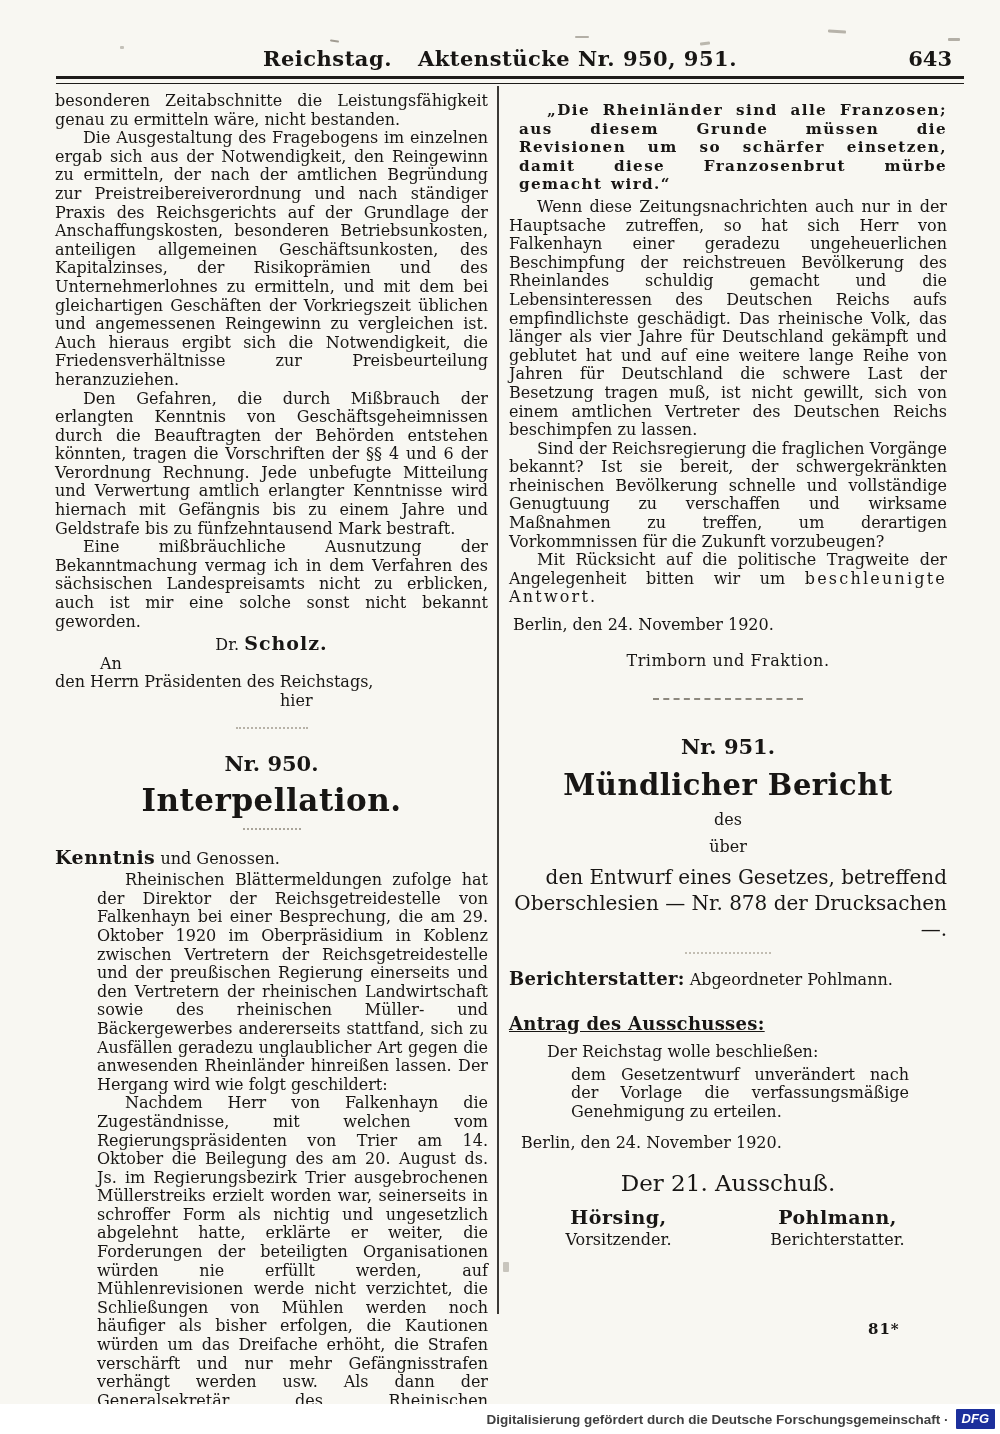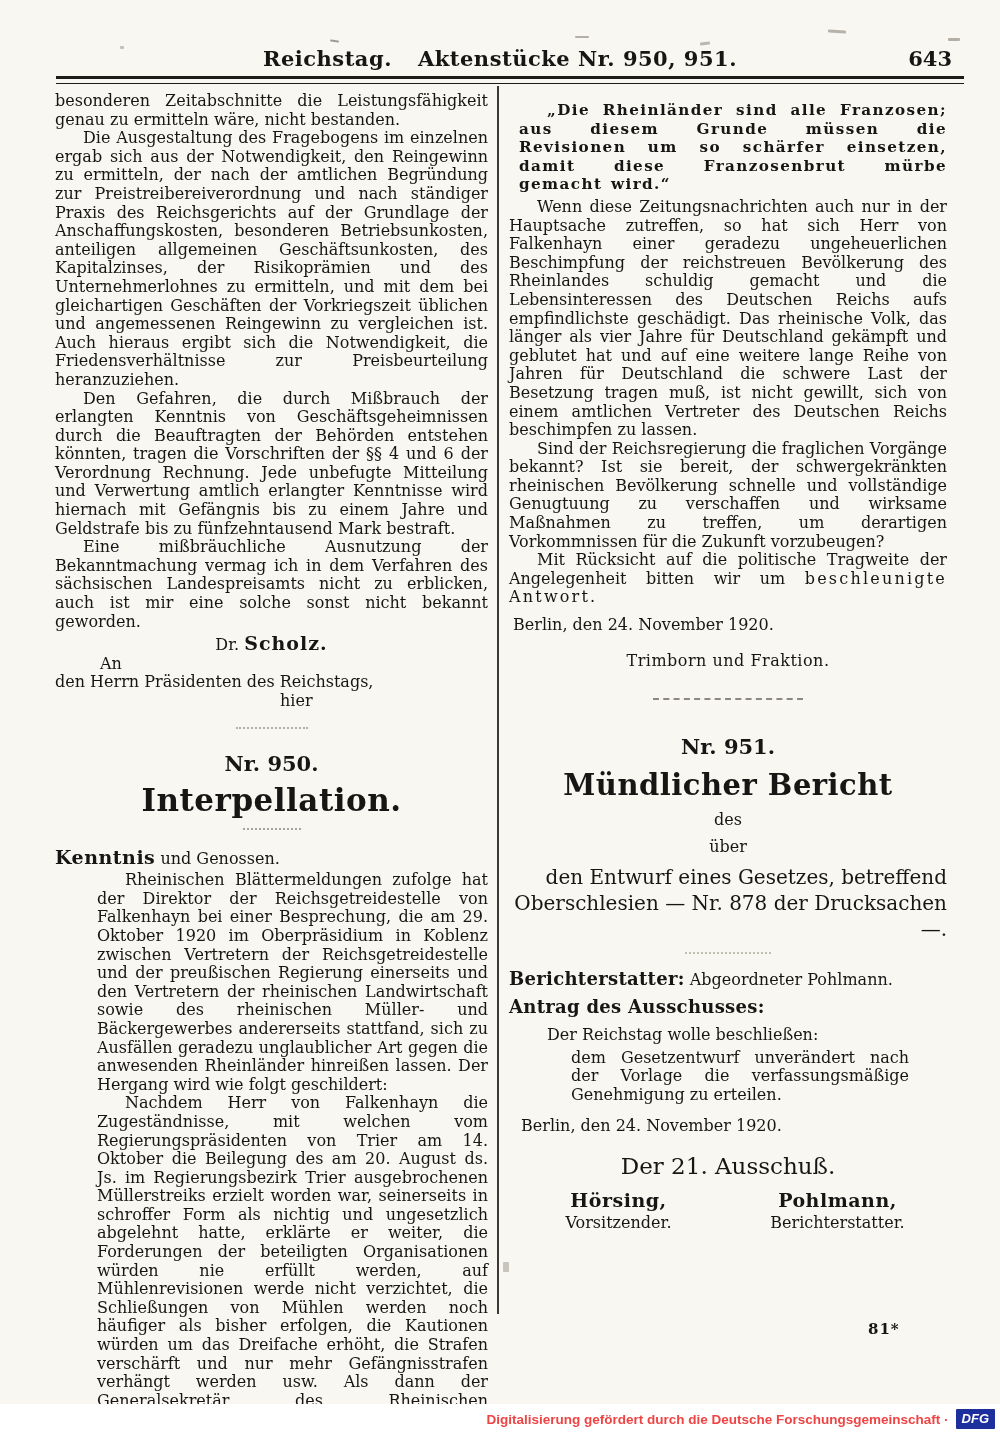--- a/index.html
+++ b/index.html
@@ -49,35 +49,35 @@
 
   .h-bericht{font-size:29px;font-weight:bold;text-align:center;text-indent:0;line-height:36px;margin-top:10px;letter-spacing:.5px;}
   .h-des{font-size:16px;text-align:center;text-indent:0;margin-top:8px;}
   .h-ausschuss{font-size:25px;font-weight:bold;text-align:center;text-indent:0;line-height:30px;margin-top:7px;}
   .h-ueber{font-size:16px;text-align:center;text-indent:0;margin-top:9px;}
   .h-subject{font-size:20px;text-align:right;text-indent:0;line-height:26px;margin-top:7px;}
   .doc951-number{margin-top:38px;}
 
   .rapporteur{text-indent:0;margin-top:13px;line-height:24px;}
   .bold-label{font-size:18px;font-weight:bold;letter-spacing:.3px;}
-  .motion-heading{text-indent:0;font-size:18px;font-weight:bold;line-height:24px;margin-top:3px;letter-spacing:.3px;}
+  .motion-heading{text-indent:0;font-size:18px;font-weight:bold;line-height:24px;margin-top:20px;letter-spacing:.3px;text-decoration:underline;}
   .motion-l1{text-indent:0;padding-left:38px;margin-top:7px;}
   .motion-l2{text-indent:0;margin-left:62px;width:338px;margin-top:4px;}
   .dateline2{text-indent:0;margin-top:13px;padding-left:12px;}
   .signoff{font-size:23px;text-align:center;text-indent:0;margin-top:15px;line-height:30px;}
   .sig-row{display:flex;margin-top:10px;}
   .sig-cell{flex:1;text-align:center;}
   .sig-cell .name{font-size:19px;font-weight:bold;letter-spacing:.5px;display:block;}
   .sig-cell .role{font-size:16px;display:block;margin-top:4px;}
 
   .sheet-mark{position:absolute;left:868px;top:1320px;font-size:15px;font-weight:bold;letter-spacing:1px;}
 
   
   .footer{position:absolute;left:0;right:0;bottom:0;height:30px;background:#ffffff;display:flex;align-items:center;justify-content:flex-end;gap:7px;padding-right:5px;box-sizing:border-box;}
-  .footer-text{font-family:"Liberation Sans", sans-serif;font-weight:bold;font-size:13.5px;color:#ef4444;}
+  .footer-text{font-family:"Liberation Sans", sans-serif;font-weight:bold;font-size:13.5px;color:#404040;}
   .dfg-logo{font-family:"Liberation Sans", sans-serif;font-weight:bold;font-style:italic;font-size:13px;color:#ffffff;background:#1c2f9c;padding:2px 6px 3px 6px;border-radius:1px;}
 
   
   .speck{position:absolute;background:#a19c92;border-radius:1px;}
   .s1{left:330px;top:40px;width:9px;height:2px;transform:rotate(8deg);}
   .s2{left:575px;top:36px;width:14px;height:2px;opacity:.8;}
   .s3{left:700px;top:42px;width:10px;height:3px;opacity:.7;transform:rotate(-6deg);}
   .s4{left:828px;top:30px;width:18px;height:3px;opacity:.75;transform:rotate(4deg);}
   .s5{left:948px;top:38px;width:12px;height:3px;opacity:.8;}
   .s6{left:120px;top:46px;width:4px;height:3px;opacity:.6;}

